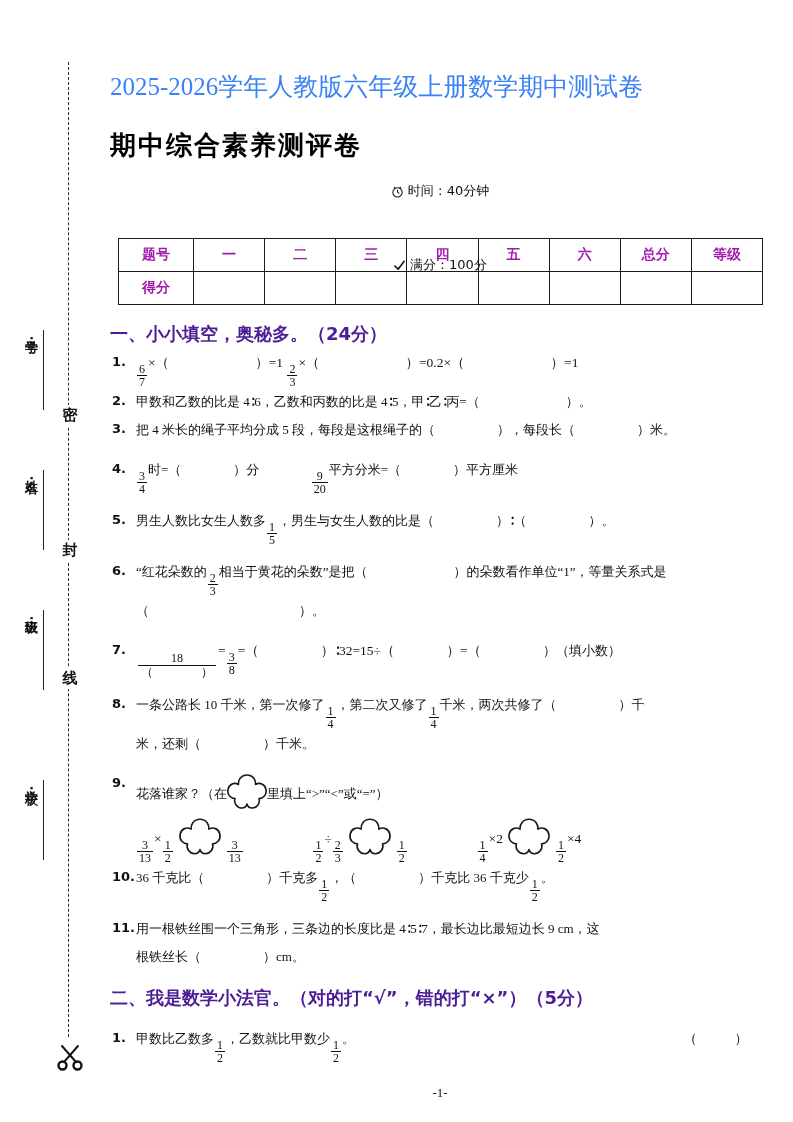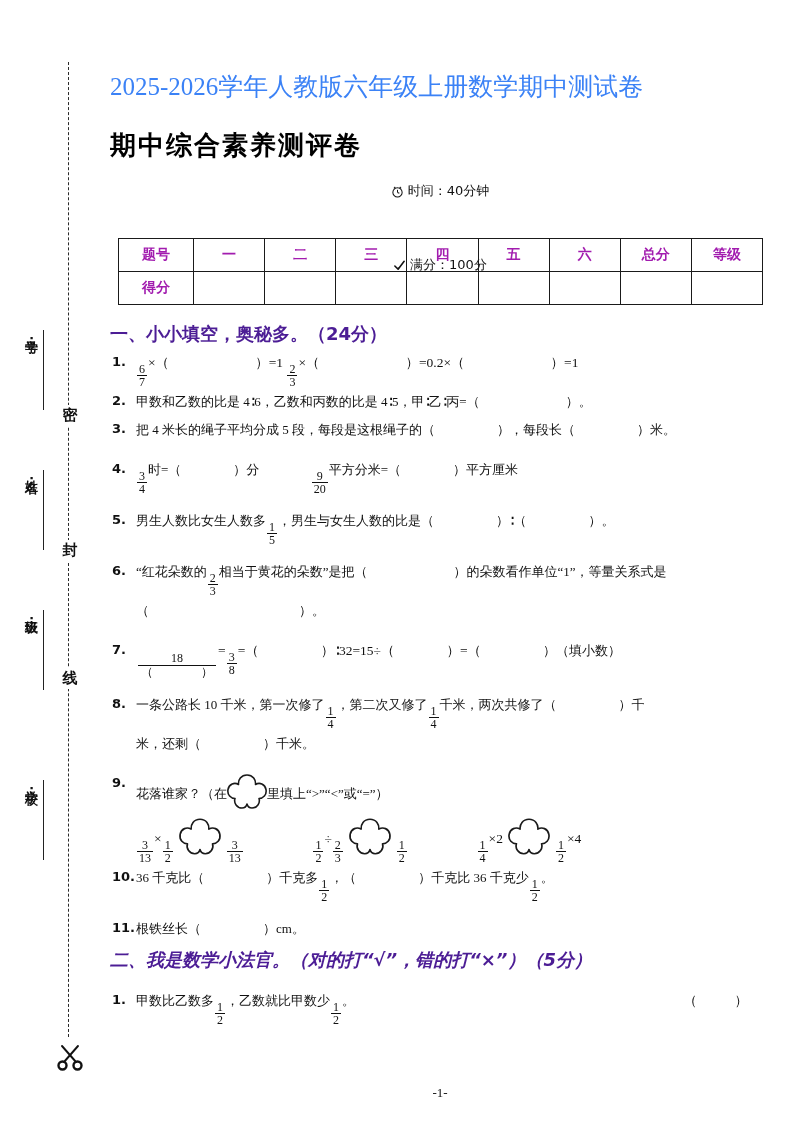--- a/index.html
+++ b/index.html
@@ -494,26 +494,27 @@
         </span><span class="cn">，（</span><span class="blank blank-m"></span><span class="cn">）千克比 36 千克少</span><span class="frac">
           <span class="num">1</span>
           <span class="den">2</span>
         </span><span class="cn">。</span>
       </div>
 
       <div class="rowgap"></div>
 
       <div class="q">
         <span class="qnum">11.</span>
+        <span class="cn">用一根铁丝围一个三角形，三条边的长度比是 4∶5∶7，最长边比最短边长 9 cm，这</span>
       </div>
       <div class="q">
         <span class="cn">根铁丝长（</span><span class="blank blank-m"></span><span class="cn">）cm。</span>
       </div>
 
-      <div class="sec-head" style="margin-top:3px;font-style:italic;">二、我是数学小法官。（对的打“√”，错的打“×”）（5分）</div>
+      <div class="sec-head" style="margin-top:13px;">二、我是数学小法官。（对的打“√”，错的打“×”）（5分）</div>
 
       <div class="rowgap"></div>
 
       <div class="q tf-row">
         <span class="qnum">1.</span>
         <span class="cn">甲数比乙数多</span><span class="frac">
           <span class="num">1</span>
           <span class="den">2</span>
         </span><span class="cn">，乙数就比甲数少</span><span class="frac">
           <span class="num">1</span>

